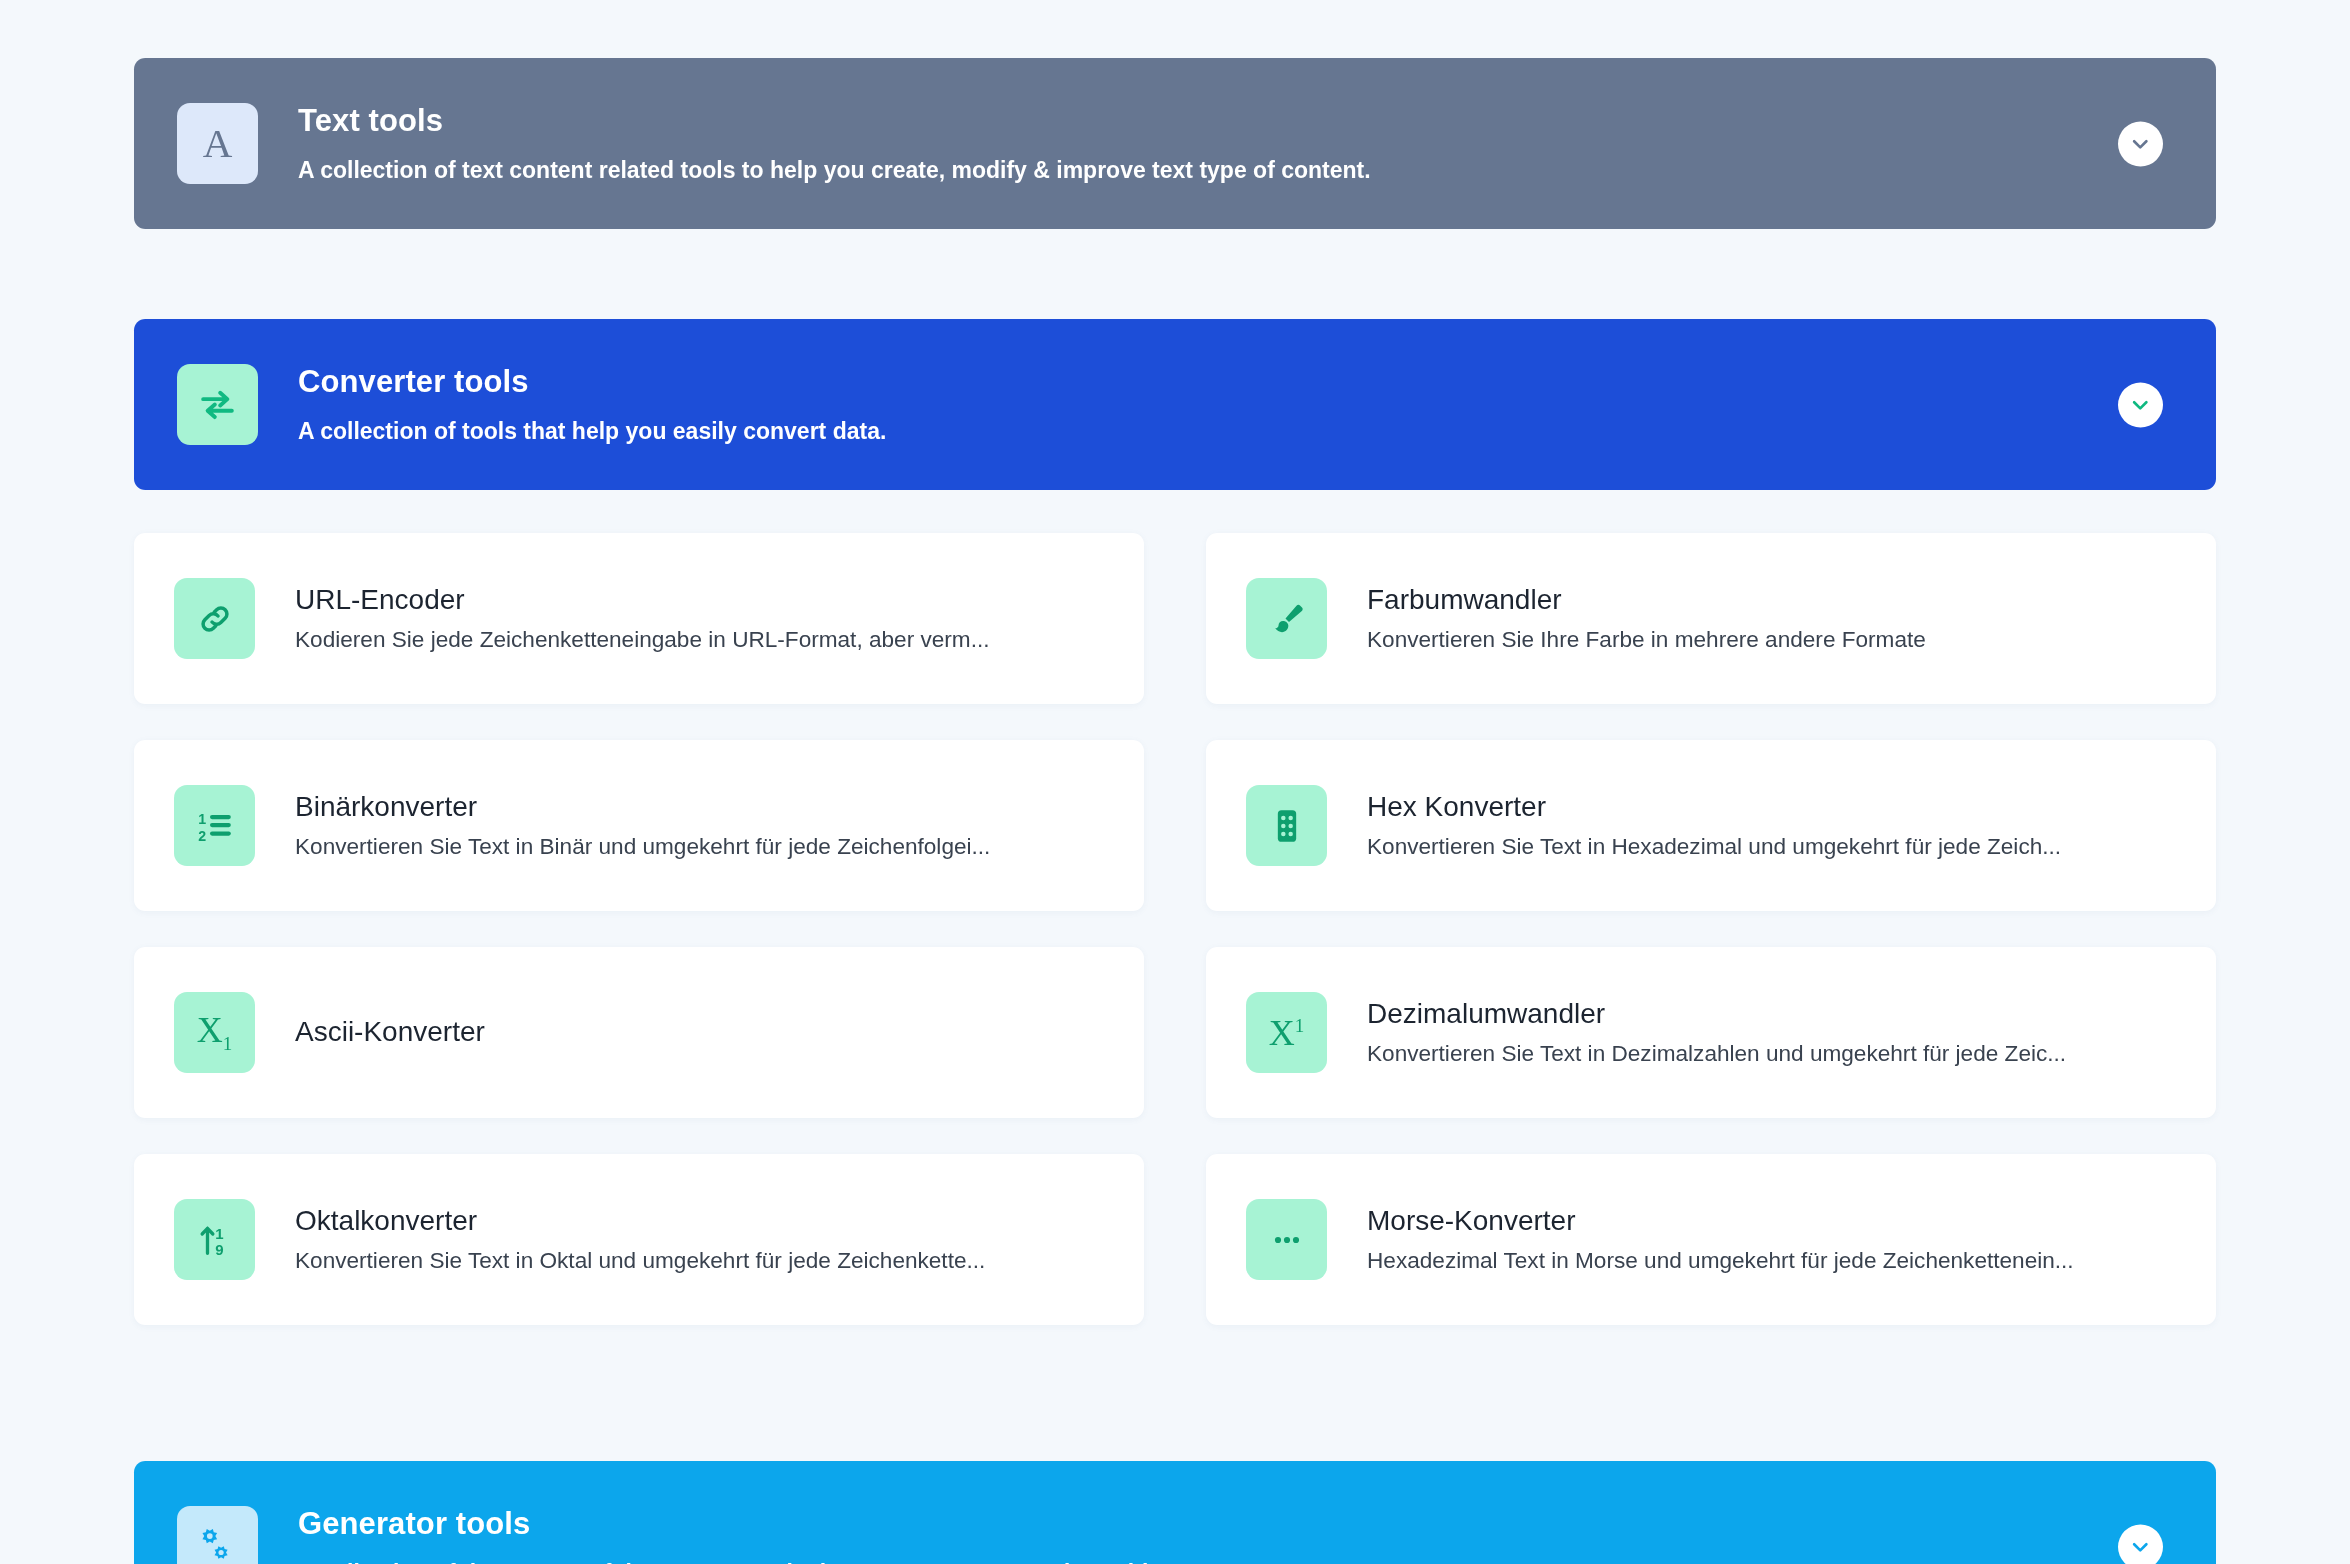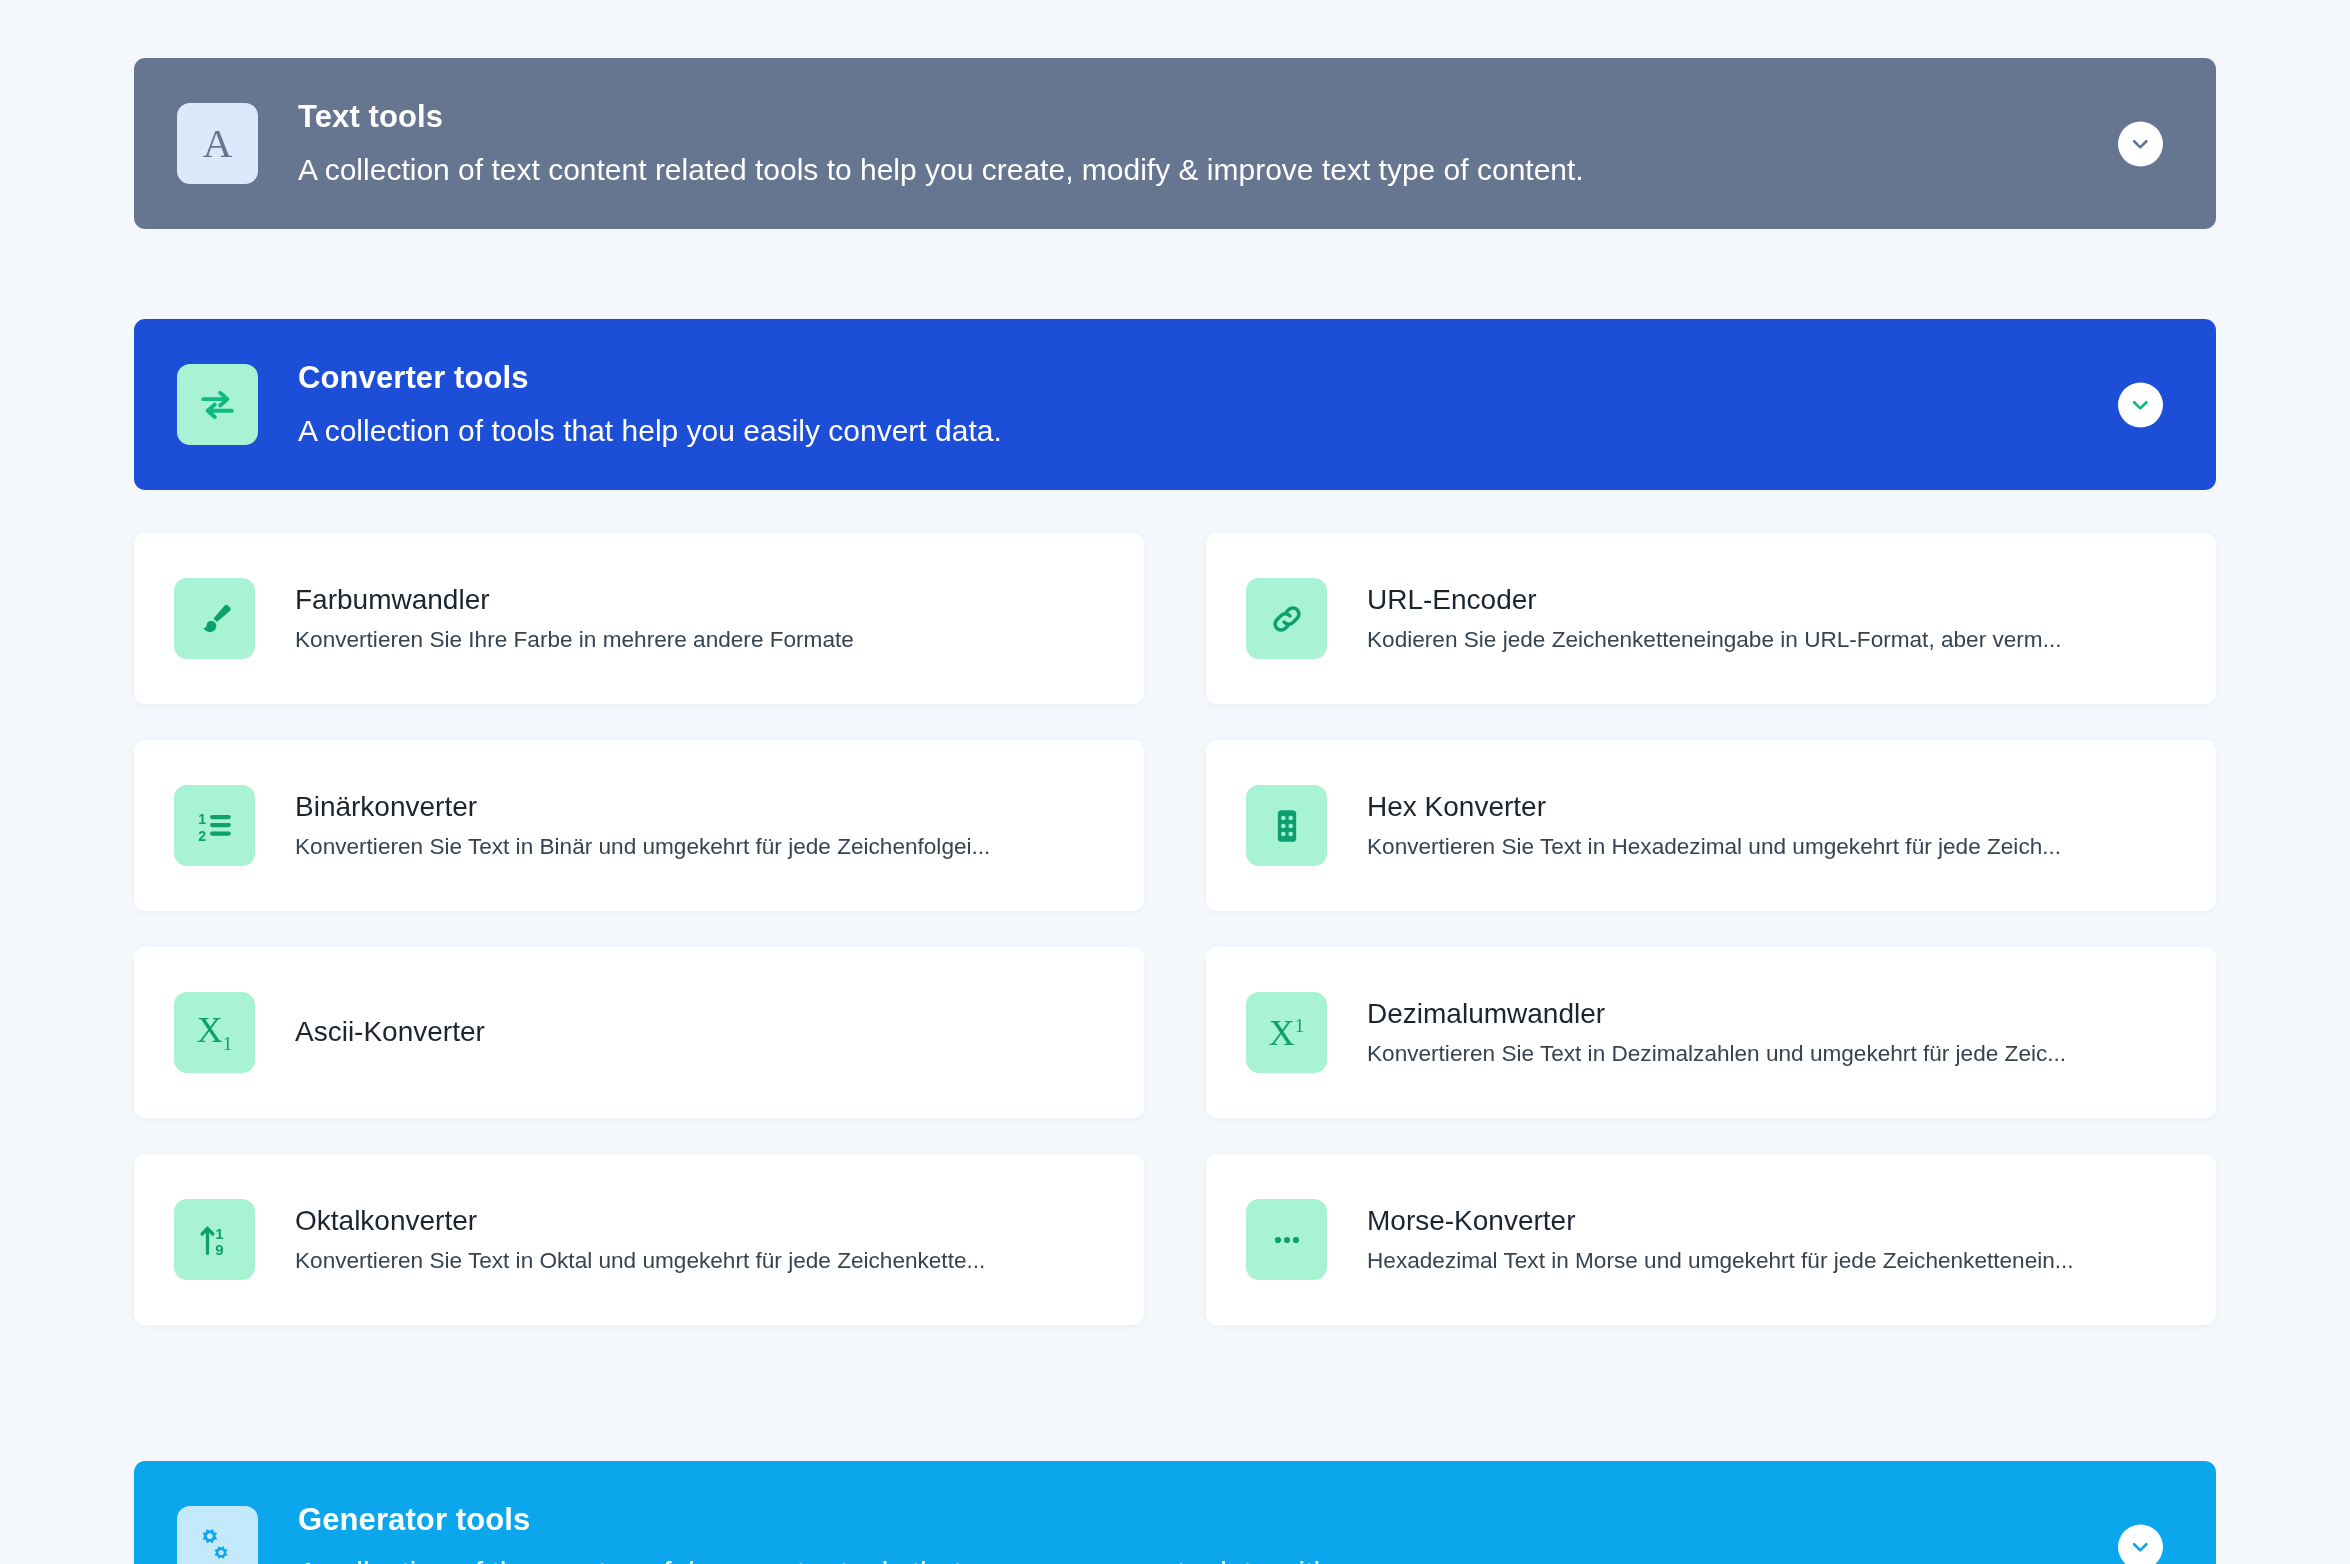--- a/index.html
+++ b/index.html
@@ -54,22 +54,22 @@
     gap: 18px;
   }
   .header-title {
     font-size: 31px;
     font-weight: 700;
     color: #ffffff;
     letter-spacing: 0.1px;
     line-height: 1.15;
   }
   .header-sub {
-    font-size: 30px;
-    font-weight: 400;
+    font-size: 23px;
+    font-weight: 700;
     color: #ffffff;
     line-height: 1.2;
   }
 
   .chevron-btn {
     position: absolute;
     right: 53px;
     top: 50%;
     transform: translateY(-50%);
     width: 45px;
@@ -200,41 +200,41 @@
       <svg width="24.5" height="24.5" viewBox="0 0 24 24" fill="none">
         <path d="M6 9.5L12 15.5L18 9.5" stroke="#10b981" stroke-width="2.6" stroke-linecap="round" stroke-linejoin="round"></path>
       </svg>
     </button>
   </div>
 
   <div class="tool-grid">
 
     <div class="tool-card">
       <div class="card-icon-tile">
-        <svg width="40" height="40" viewBox="0 0 24 24">
-          <path d="M19.8 3.9c-.6-.6-1.5-.5-2.1.1l-6.6 7.7 2.1 2.1 7.7-6.6c.6-.6.7-1.5.1-2.1l-1.2-1.2z" fill="#0e9f6e"></path>
-          <path d="M9.6 13.2c-1.5 0-2.7 1.2-2.7 2.7 0 1.1-1 1.7-2 1.7 1 1.4 2.6 2.3 4.1 2.3 2.1 0 3.8-1.7 3.8-3.8 0-1.6-1.3-2.9-3.2-2.9z" fill="#0e9f6e"></path>
-        </svg>
-      </div>
-      <div class="card-text">
-        <div class="card-title">Farbumwandler</div>
-        <div class="card-sub">Konvertieren Sie Ihre Farbe in mehrere andere Formate</div>
-      </div>
-    </div>
-
-    <div class="tool-card">
-      <div class="card-icon-tile">
         <svg width="40" height="40" viewBox="0 0 24 24" fill="none">
           <path d="M10.2 13.8a3.6 3.6 0 005.3.3l2.6-2.6a3.6 3.6 0 10-5.1-5.1l-1.5 1.5" stroke="#0e9f6e" stroke-width="2.1" stroke-linecap="round"></path>
           <path d="M13.8 10.2a3.6 3.6 0 00-5.3-.3l-2.6 2.6a3.6 3.6 0 105.1 5.1l1.5-1.5" stroke="#0e9f6e" stroke-width="2.1" stroke-linecap="round"></path>
         </svg>
       </div>
       <div class="card-text">
         <div class="card-title">URL-Encoder</div>
         <div class="card-sub">Kodieren Sie jede Zeichenketteneingabe in URL-Format, aber verm...</div>
+      </div>
+    </div>
+
+    <div class="tool-card">
+      <div class="card-icon-tile">
+        <svg width="40" height="40" viewBox="0 0 24 24">
+          <path d="M19.8 3.9c-.6-.6-1.5-.5-2.1.1l-6.6 7.7 2.1 2.1 7.7-6.6c.6-.6.7-1.5.1-2.1l-1.2-1.2z" fill="#0e9f6e"></path>
+          <path d="M9.6 13.2c-1.5 0-2.7 1.2-2.7 2.7 0 1.1-1 1.7-2 1.7 1 1.4 2.6 2.3 4.1 2.3 2.1 0 3.8-1.7 3.8-3.8 0-1.6-1.3-2.9-3.2-2.9z" fill="#0e9f6e"></path>
+        </svg>
+      </div>
+      <div class="card-text">
+        <div class="card-title">Farbumwandler</div>
+        <div class="card-sub">Konvertieren Sie Ihre Farbe in mehrere andere Formate</div>
       </div>
     </div>
 
     <div class="tool-card">
       <div class="card-icon-tile">
         <svg width="40" height="40" viewBox="0 0 24 24">
           <text x="2" y="11" font-family="Liberation Sans, sans-serif" font-size="8.5" font-weight="700" fill="#0e9f6e">1</text>
           <text x="2" y="21" font-family="Liberation Sans, sans-serif" font-size="8.5" font-weight="700" fill="#0e9f6e">2</text>
           <rect x="9" y="5.4" width="12.5" height="2.5" rx="1.25" fill="#0e9f6e"></rect>
           <rect x="9" y="10.2" width="12.5" height="2.5" rx="1.25" fill="#0e9f6e"></rect>

